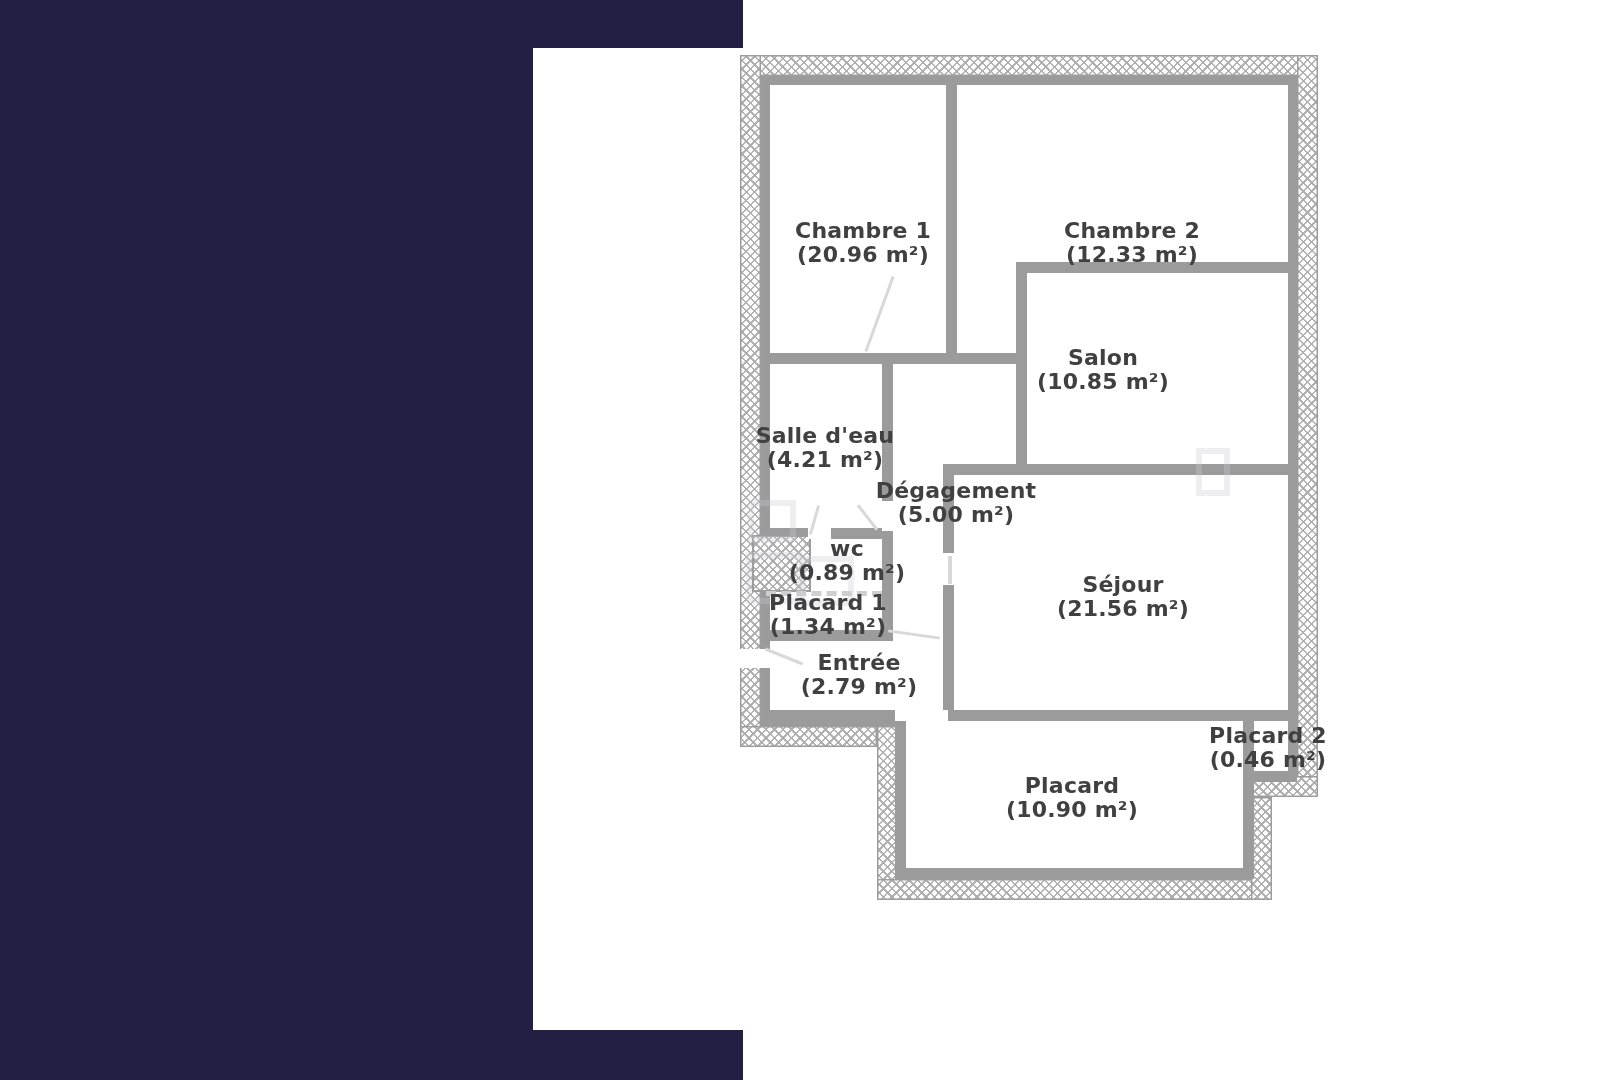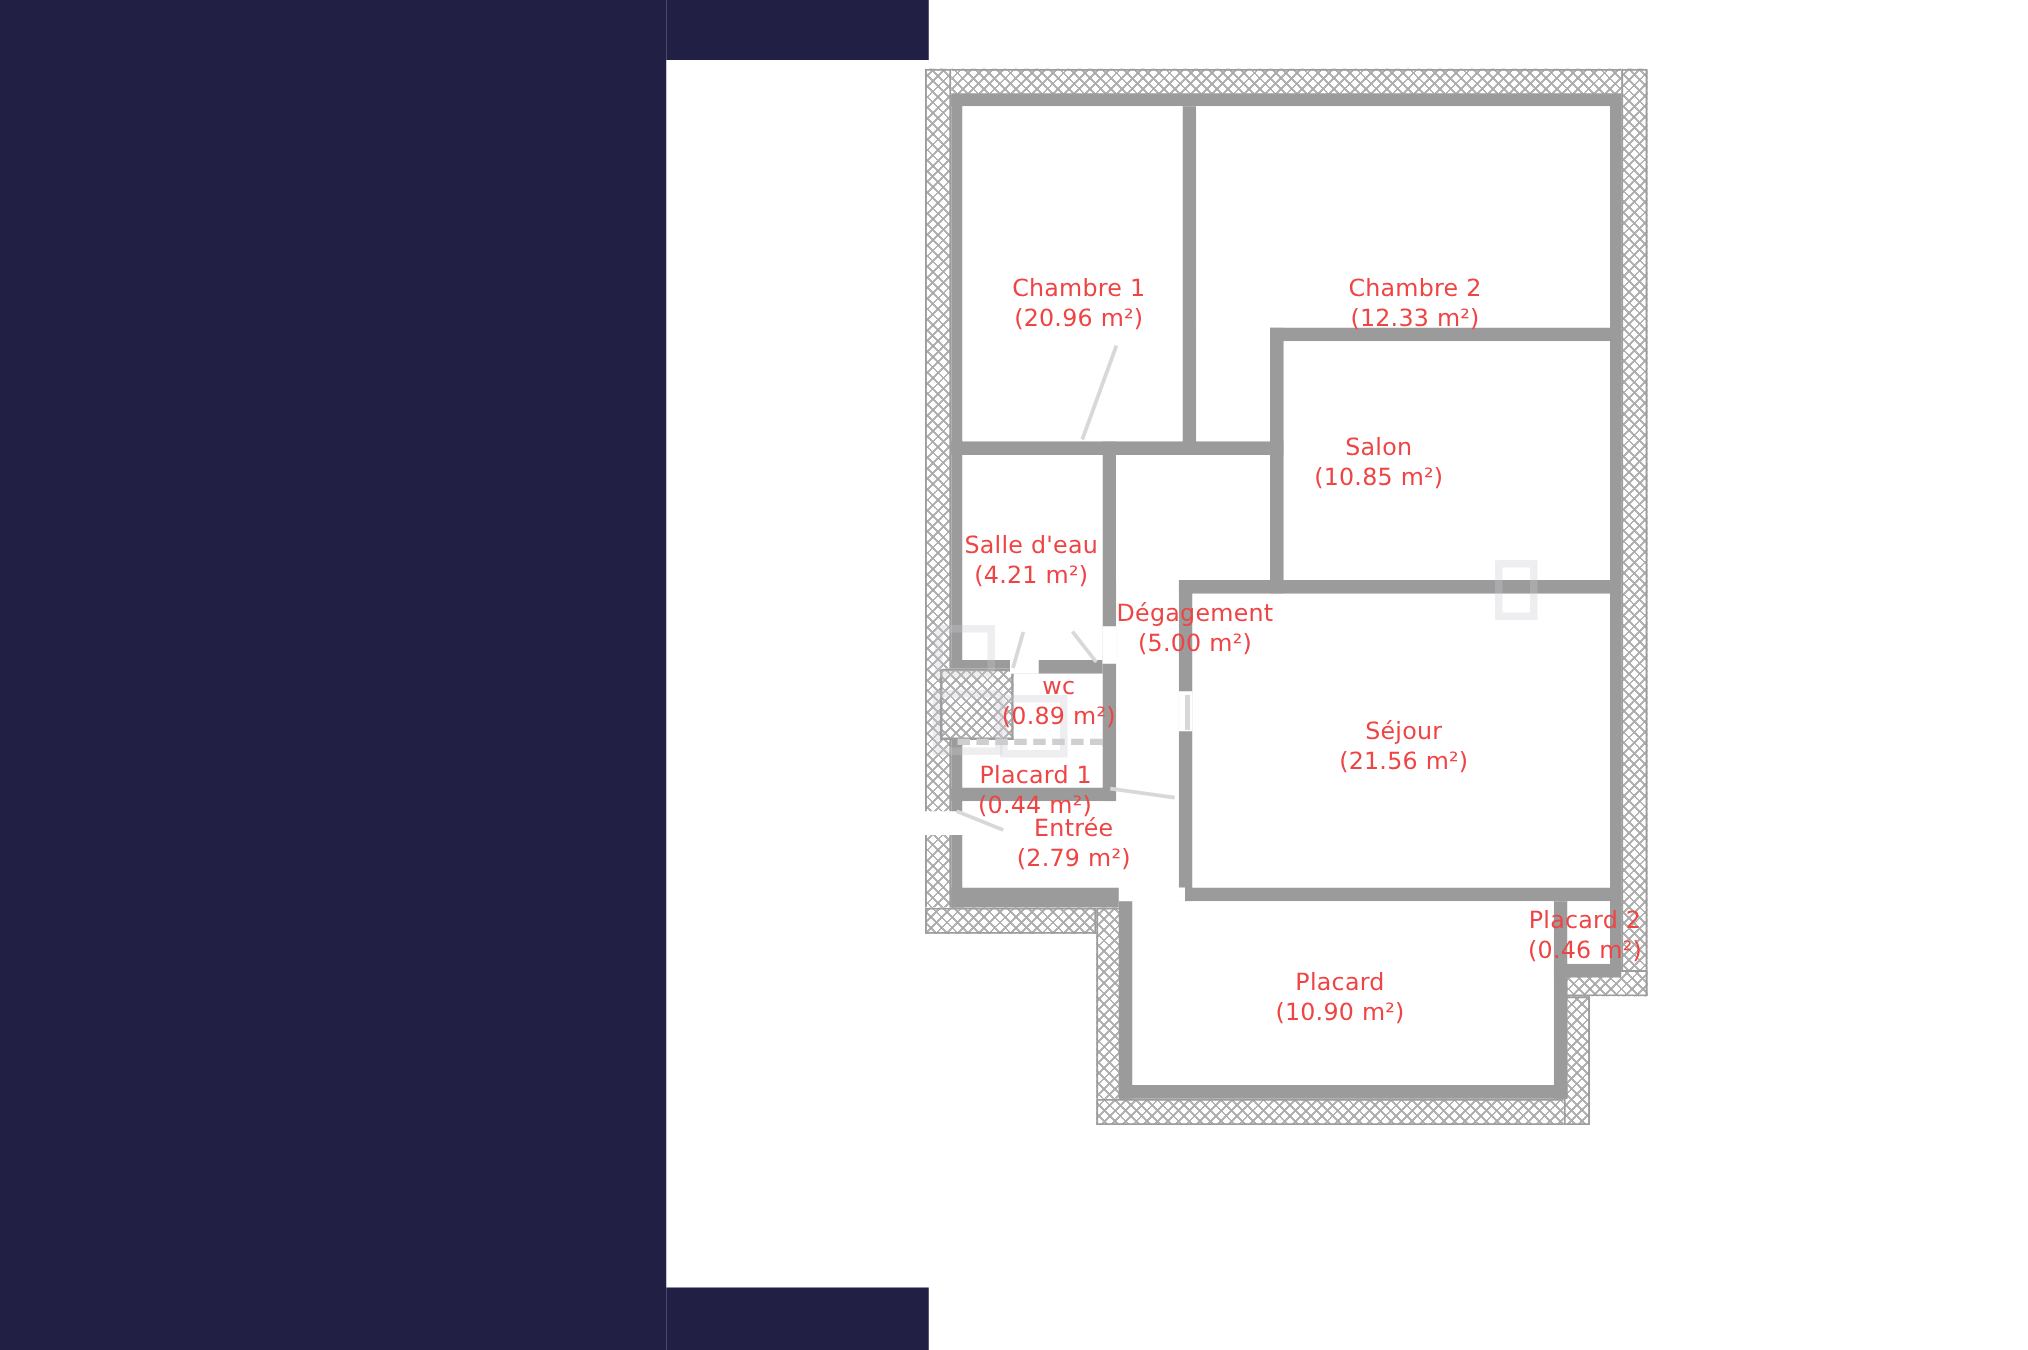--- a/index.html
+++ b/index.html
@@ -22,21 +22,21 @@
   
   .gap{position:absolute;background:#ffffff;}
   
   .leaf{position:absolute;background:#d8d8d8;}
   
   .dash{position:absolute;border-top:5px dashed #cfcfcf;height:0;}
   
   .wm{position:absolute;border:6px solid #c9c9d2;opacity:.32;}
   
   .lbl{position:absolute;transform:translate(-50%,-50%);
-       text-align:center;color:#ef4444;font-size:19px;font-weight:400;
+       text-align:center;color:#404040;font-size:22px;font-weight:700;
        letter-spacing:.2px;line-height:24px;white-space:nowrap;}
   .lbl span{display:block;}
 </style>
 </head>
 <body>
 
 <div class="navy" style="left:0;top:0;width:533px;height:1080px;"></div>
 <div class="navy" style="left:533px;top:0;width:210px;height:48px;"></div>
 <div class="navy" style="left:533px;top:1030px;width:210px;height:50px;"></div>
 
@@ -124,23 +124,23 @@
     <span>(4.21 m²)</span>
   </div>
   <div class="lbl" style="left:956px;top:503px;">
     <span>Dégagement</span>
     <span>(5.00 m²)</span>
   </div>
   <div class="lbl" style="left:847px;top:561px;">
     <span>wc</span>
     <span>(0.89 m²)</span>
   </div>
-  <div class="lbl" style="left:828px;top:632px;text-align:right;">
+  <div class="lbl" style="left:828px;top:615px;">
     <span>Placard 1</span>
-    <span>(0.44 m²)</span>
+    <span>(1.34 m²)</span>
   </div>
   <div class="lbl" style="left:859px;top:675px;">
     <span>Entrée</span>
     <span>(2.79 m²)</span>
   </div>
   <div class="lbl" style="left:1123px;top:597px;">
     <span>Séjour</span>
     <span>(21.56 m²)</span>
   </div>
   <div class="lbl" style="left:1072px;top:798px;">

